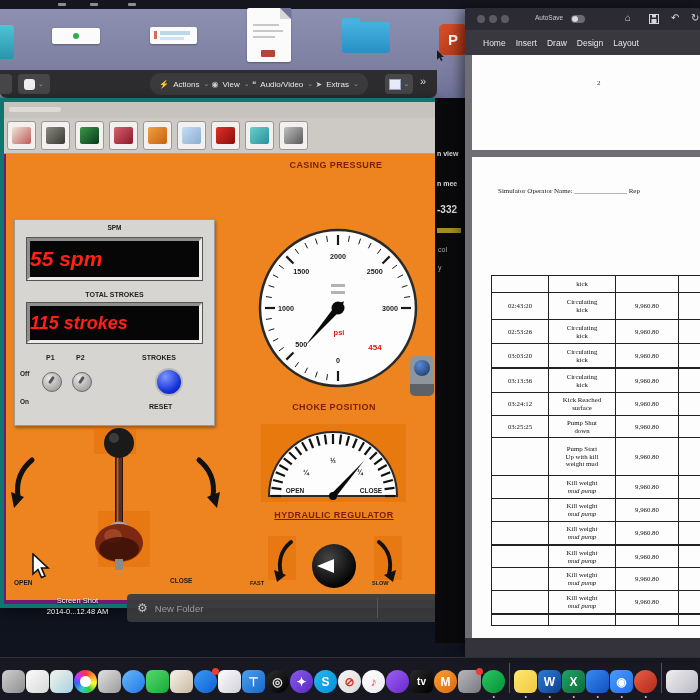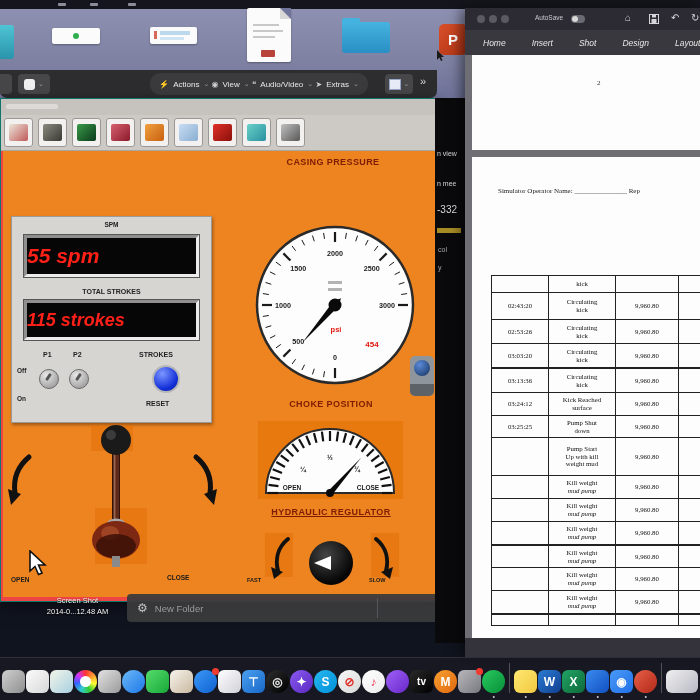--- a/index.html
+++ b/index.html
@@ -8,21 +8,21 @@
   .abs{position:absolute;}
   
   #menubar{left:0;top:0;width:700px;height:9px;background:#15151d;}
   #wallpaper{left:0;top:9px;width:465px;height:89px;background:linear-gradient(180deg,#8d90b0 0%,#7e81a2 60%,#70739a 100%);}
   .mb-dash{position:absolute;top:3px;width:8px;height:3px;background:#8d8d99;border-radius:1px;}
   
   #rtoolbar{left:0;top:70px;width:437px;height:28px;background:#2d2d30;border-radius:0 0 7px 7px;}
   .rt-menu{display:flex;align-items:center;gap:4px;color:#e8e8e8;font-size:8px;cursor:default;}
   .rt-caret{color:#9a9a9a;font-size:7px;}
   
-  #simwin{left:0;top:98px;width:437px;height:502px;background:#ef4444;border:1px solid #0f766e;
+  #simwin{left:0;top:98px;width:437px;height:502px;background:#701a75;border:4px solid #0f766e;
           box-shadow:0 4px 14px rgba(0,0,0,.5);}
   #simtools{position:absolute;left:0;top:16px;width:435px;height:36px;background:#cdcac6;
             border-bottom:1px solid #a8a6a2;display:flex;align-items:center;gap:5px;padding-left:3px;box-sizing:border-box;}
   .tool-btn{width:27px;height:27px;background:#f2f1ef;border:1px solid #9a9894;border-radius:3px;
             display:flex;align-items:center;justify-content:center;}
   .tool-btn>div{width:19px;height:17px;border-radius:2px;}
   #orange{position:absolute;left:2px;top:52px;width:433px;height:446px;background:#ee8420;overflow:hidden;}
   .sim-title{position:absolute;font-weight:bold;font-size:9px;color:#7d1c00;letter-spacing:.4px;
              transform:translateX(-50%);white-space:nowrap;}
   .sim-small{position:absolute;font-weight:bold;color:#1a1a1a;white-space:nowrap;}
@@ -43,34 +43,34 @@
   #regknob{position:absolute;left:306px;top:390px;width:44px;height:44px;border-radius:50%;
            background:radial-gradient(circle at 38% 32%,#454545,#050505 70%);}
   #regknob .tri{position:absolute;left:5px;top:15px;width:0;height:0;
                 border-top:7px solid transparent;border-bottom:7px solid transparent;border-right:17px solid #fff;}
   
   #wordwin{left:465px;top:8px;width:235px;height:649px;background:#34333b;overflow:hidden;
            box-shadow:-4px 0 12px rgba(0,0,0,.5);}
   #wtitle{position:absolute;left:0;top:0;width:235px;height:22px;background:#2c2b33;}
   .tl{position:absolute;top:7px;width:8px;height:8px;border-radius:50%;background:#5b5a62;}
   #wribbon{position:absolute;left:0;top:22px;width:235px;height:25px;background:#39383f;
-           display:flex;align-items:center;gap:26px;padding-left:18px;box-sizing:border-box;font-style:italic;}
+           display:flex;align-items:center;gap:10px;padding-left:18px;box-sizing:border-box;}
   .wtab{color:#e6e6e6;font-size:8.5px;white-space:nowrap;}
   #wdoc{position:absolute;left:0;top:47px;width:235px;height:583px;background:#6e6e74;}
   .page{position:absolute;left:7px;width:228px;background:#fdfdfd;}
   #wstatus{position:absolute;left:0;top:630px;width:235px;height:19px;background:#2c2b33;border-top:1px solid #1c1b22;
            display:flex;align-items:center;color:#b9b9bf;font-size:7.5px;}
   
   #word-table{position:absolute;left:26px;top:220px;width:212px;border-left:1px solid #222;border-bottom:1px solid #222;}
   .wt-row{display:grid;grid-template-columns:57px 67px 63px 25px;border-top:1px solid #222;box-sizing:border-box;}
   .wt-cell{border-right:1px solid #222;font-family:"Liberation Serif",serif;font-size:6.8px;color:#111;
            text-align:center;display:flex;flex-direction:column;justify-content:center;line-height:1.15;overflow:hidden;}
   
   #bgstrip{left:435px;top:98px;width:30px;height:545px;background:#0a0a0c;}
-  .frag{position:absolute;color:#d8d8d8;font-weight:normal;white-space:nowrap;}
+  .frag{position:absolute;color:#d8d8d8;font-weight:bold;white-space:nowrap;}
   
   #dock{left:0;top:657px;width:700px;height:43px;background:rgba(24,24,34,.95);border-top:1px solid rgba(255,255,255,.1);}
   #dock-icons{position:absolute;left:2px;top:5px;display:flex;align-items:flex-end;gap:1px;}
   .dock-icon{position:relative;width:23px;height:23px;border-radius:6px;flex:none;}
   .dock-icon.circ{border-radius:50%;}
   .dock-icon .g{position:absolute;left:0;top:0;width:100%;height:100%;display:flex;align-items:center;justify-content:center;
                 font-weight:bold;font-size:12px;}
   .dock-icon .badge{position:absolute;right:-2px;top:-2px;width:7px;height:7px;border-radius:50%;background:#ef3b30;}
   .dock-icon .run{position:absolute;left:50%;bottom:-5px;width:2.5px;height:2.5px;border-radius:50%;background:#cfcfcf;transform:translateX(-50%);}
   .dock-sep{width:1px;height:30px;background:rgba(255,255,255,.25);margin:0 3px;flex:none;}
@@ -380,21 +380,21 @@
         <rect x="0.5" y="0.5" width="9" height="9" fill="none" stroke="#d5d5db"></rect>
           <rect x="2.5" y="5" width="5" height="4" fill="#d5d5db"></rect>
           <rect x="3" y="1" width="4" height="2.5" fill="#d5d5db"></rect>
       </svg>
       <span style="position:absolute;left:206px;top:4px;color:#d5d5db;font-size:10px;">↶</span>
       <span style="position:absolute;left:226px;top:4px;color:#d5d5db;font-size:10px;">↻</span>
     </div>
     <div id="wribbon">
         <span class="wtab">Home</span>
         <span class="wtab">Insert</span>
-        <span class="wtab">Shot</span>
+        <span class="wtab">Draw</span>
         <span class="wtab">Design</span>
         <span class="wtab">Layout</span>
       </div>
     <div id="wdoc">
       <div class="page" style="top:0;height:95px;">
         <span style="position:absolute;left:125px;top:24px;font-family:'Liberation Serif',serif;font-size:7px;color:#333;">2</span>
       </div>
       <div class="page" style="top:102px;height:481px;padding-left:24px;">
         <div style="position:absolute;left:26px;top:30px;width:205px;font-family:'Liberation Serif',serif;font-size:7px;color:#222;white-space:nowrap;overflow:hidden;">
           <span>Simulator Operator Name:</span>

